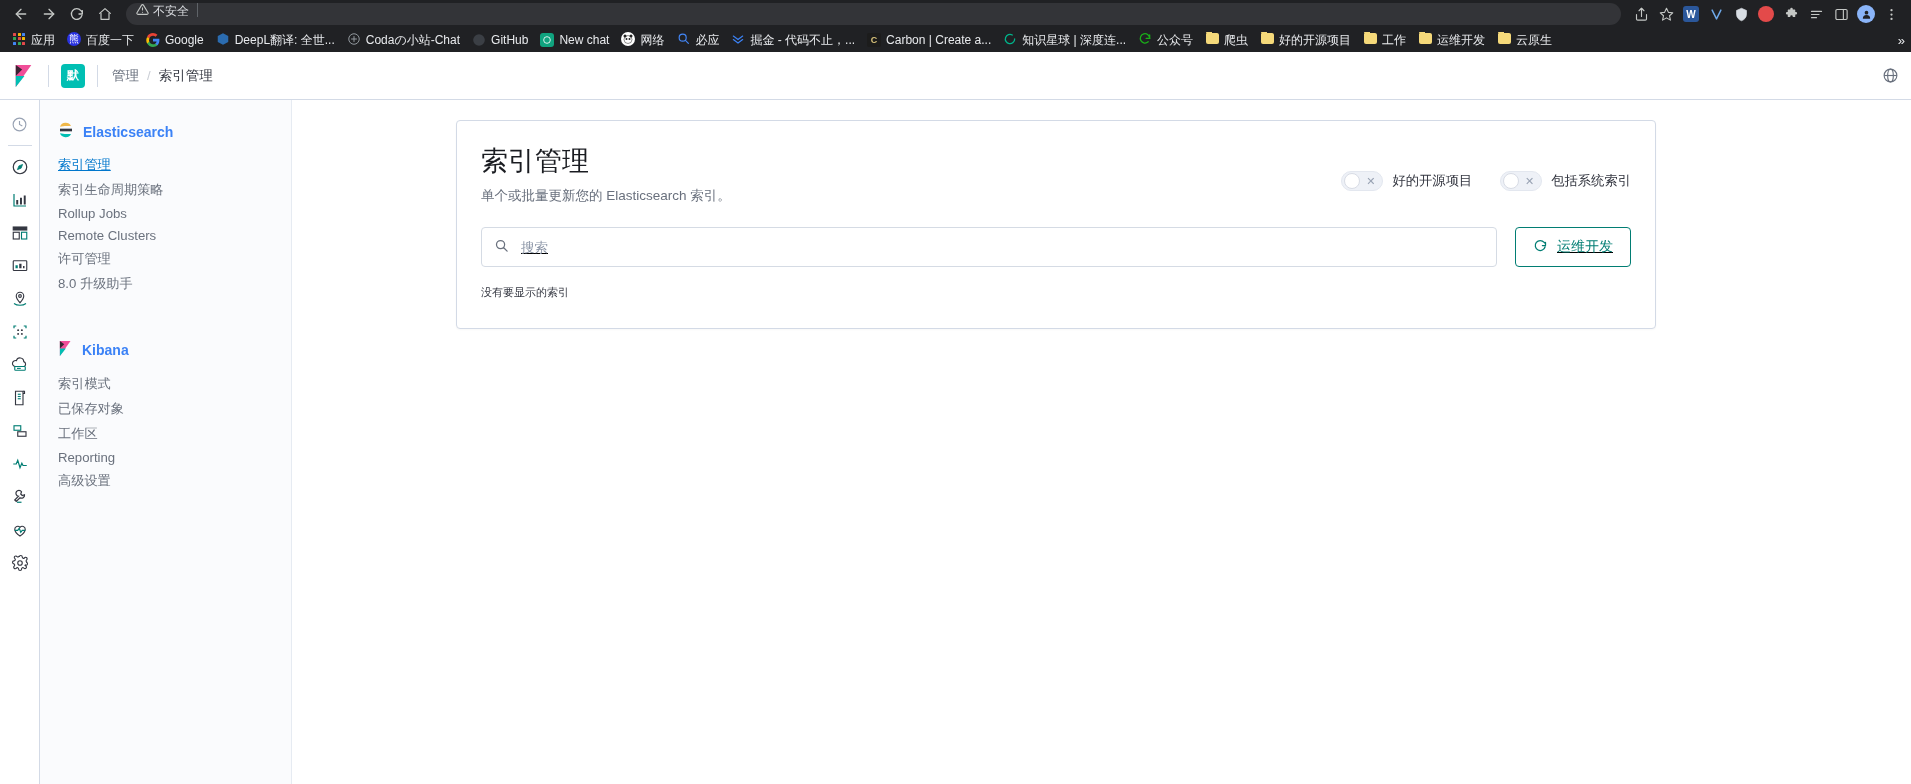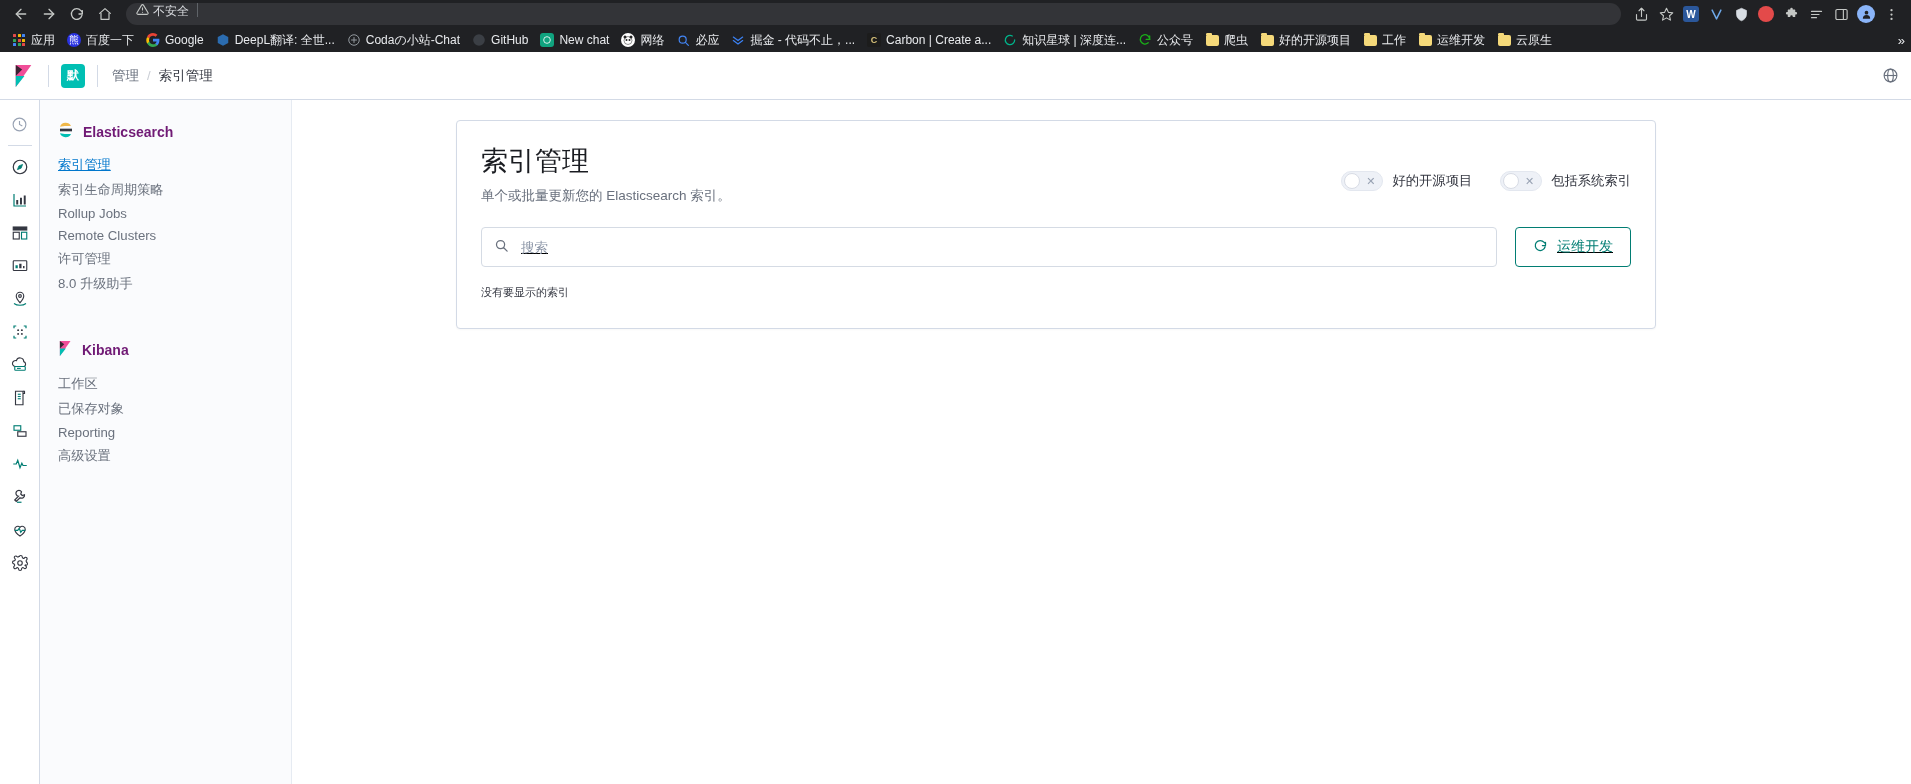--- a/index.html
+++ b/index.html
@@ -94,21 +94,20 @@
     display: flex;
     align-items: center;
     padding: 0 6px;
     gap: 0px;
     background:#202124;
     overflow: hidden;
     position: relative;
   }
   .bm {
     display: flex;
-    align-items: center;
     gap: 5px;
     padding: 2px 6px;
     border-radius: 4px;
     color: #e8eaed;
     font-size: 12px;
     white-space: nowrap;
     cursor: pointer;
     flex: 0 0 auto;
   }
   .bm-ico {
@@ -210,21 +209,21 @@
     width: 252px;
     flex: 0 0 252px;
     background:#fafbfd;
     border-right:1px solid #e6ebf2;
     padding: 22px 0 0 0;
     overflow:hidden;
   }
   .nav-group-title {
     display:flex;align-items:center;gap:9px;
     padding: 0 0 0 18px;
-    font-size:14px;font-weight:bold;color:#701a75;
+    font-size:14px;font-weight:bold;color:#3b82f6;
     margin-bottom: 11px;
   }
   .nav-group-title.second { margin-top: 44px; }
   .nav-item {
     font-size: 13.2px;
     color: #6a717d;
     padding: 3.5px 0 3.5px 18px;
     cursor: pointer;
     white-space:nowrap;
   }
@@ -767,22 +766,23 @@
       <div class="nav-group-title second">
         <span>
           <svg width="15" height="17" viewBox="0 0 24 26">
             <path d="M3 1 L20 1 L3 25 Z" fill="#f04e98"></path>
             <path d="M3 13 L12.5 13 L3 25 Z" fill="#00bfb3"></path>
             <path d="M3 1 L3 13 L10 6 Z" fill="#1a1c21" opacity="0.85"></path>
           </svg>
         </span>
         <span>Kibana</span>
       </div>
+      <div class="nav-item">索引模式</div>
+      <div class="nav-item">已保存对象</div>
       <div class="nav-item">工作区</div>
-      <div class="nav-item">已保存对象</div>
       <div class="nav-item">Reporting</div>
       <div class="nav-item">高级设置</div>
     </div>
 
     <div class="main">
       <div class="panel">
 
         <div class="panel-head">
           <div>
             <h1 class="panel-title">索引管理</h1>

